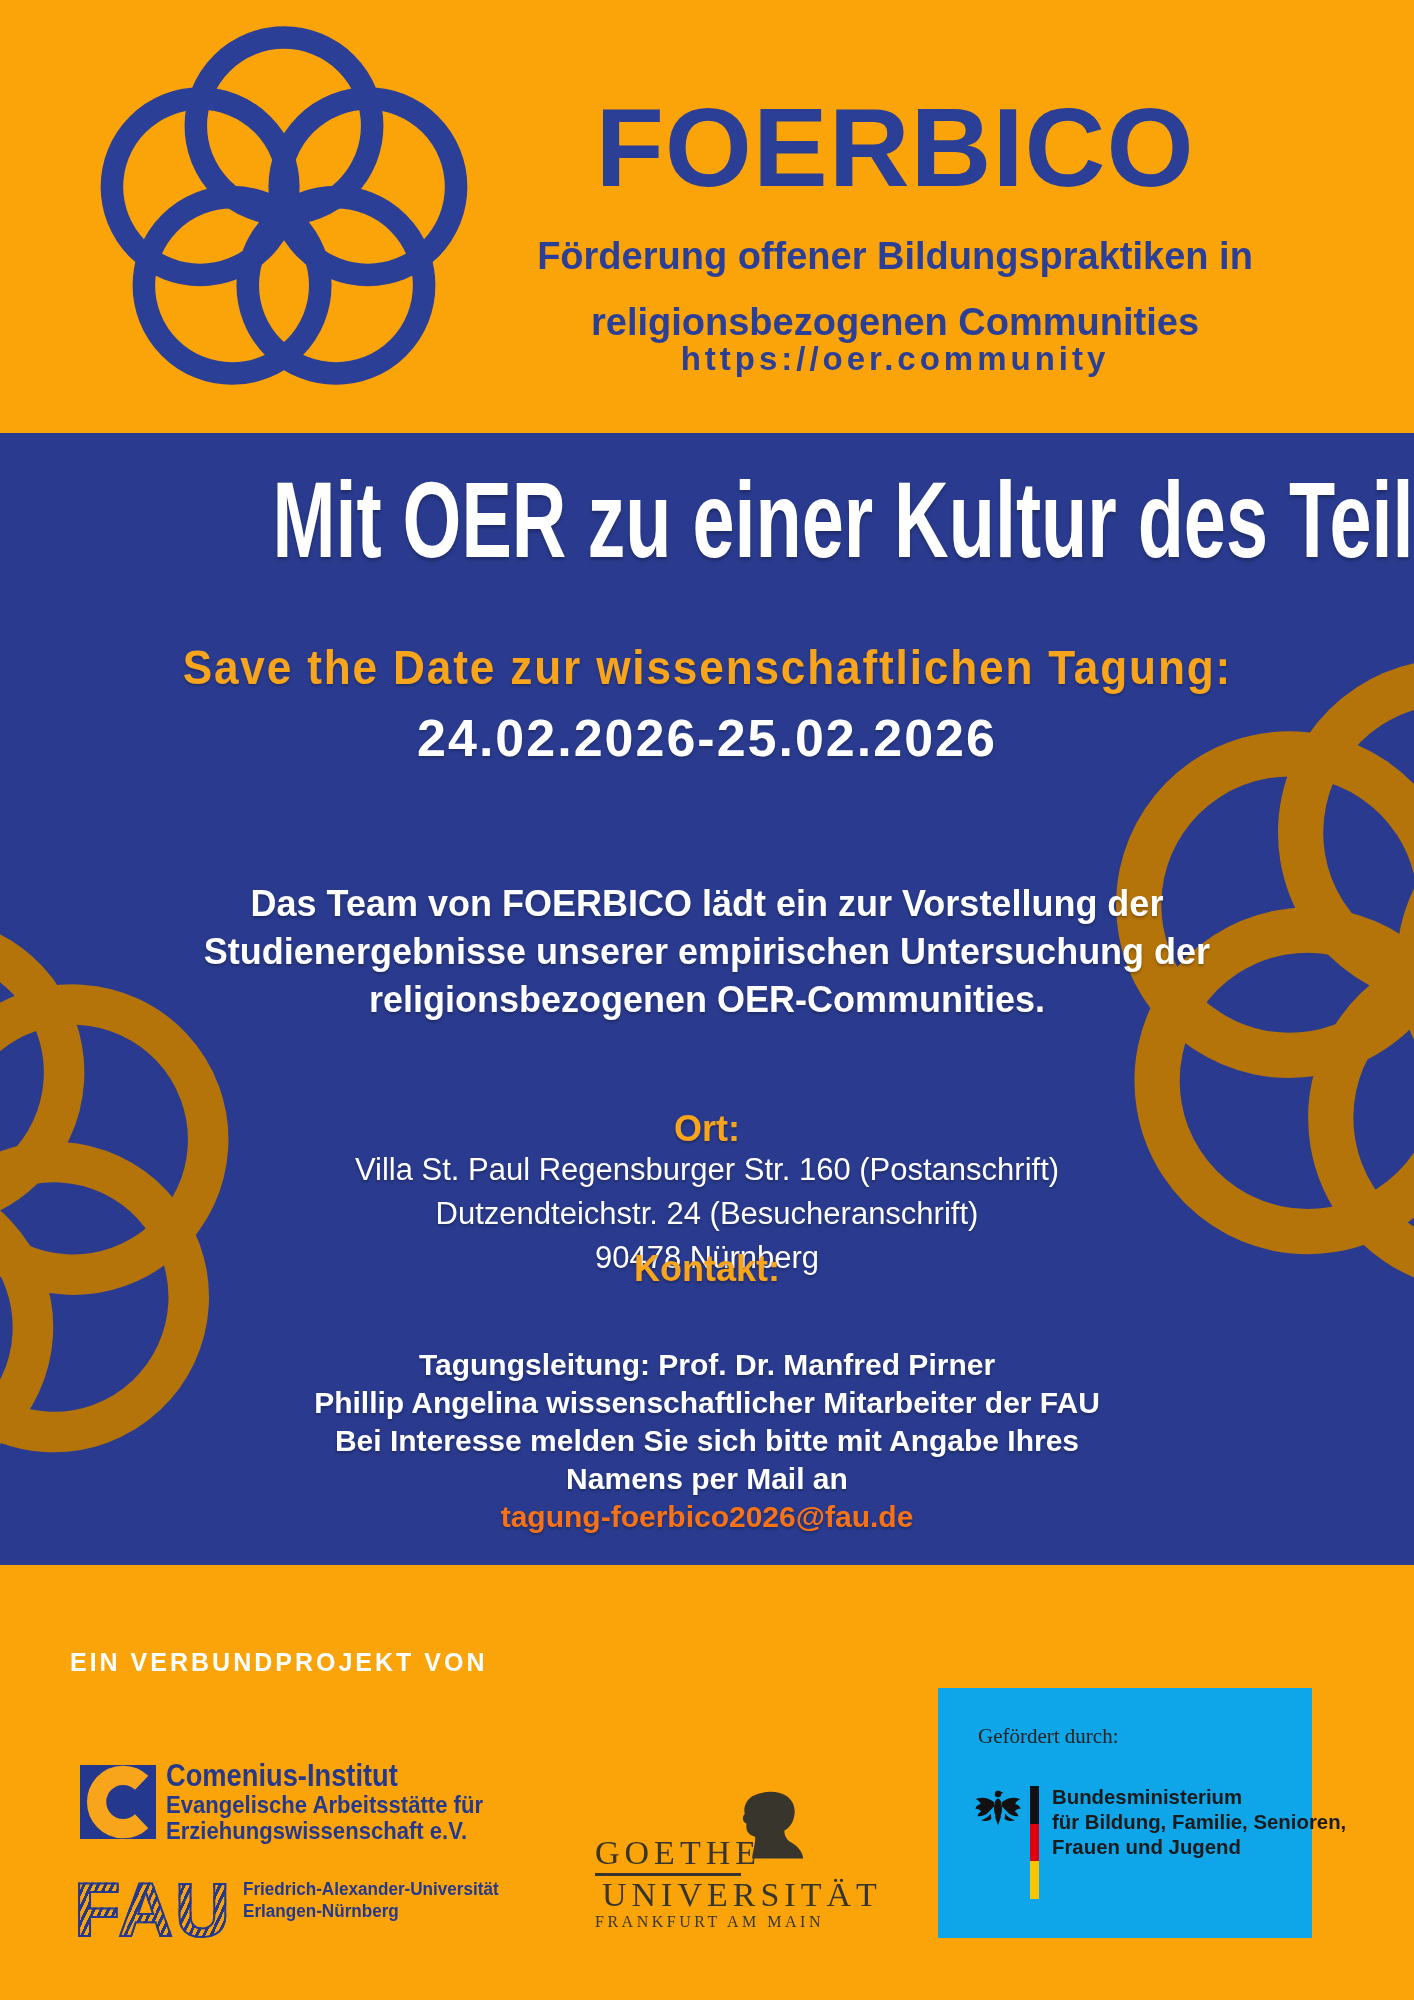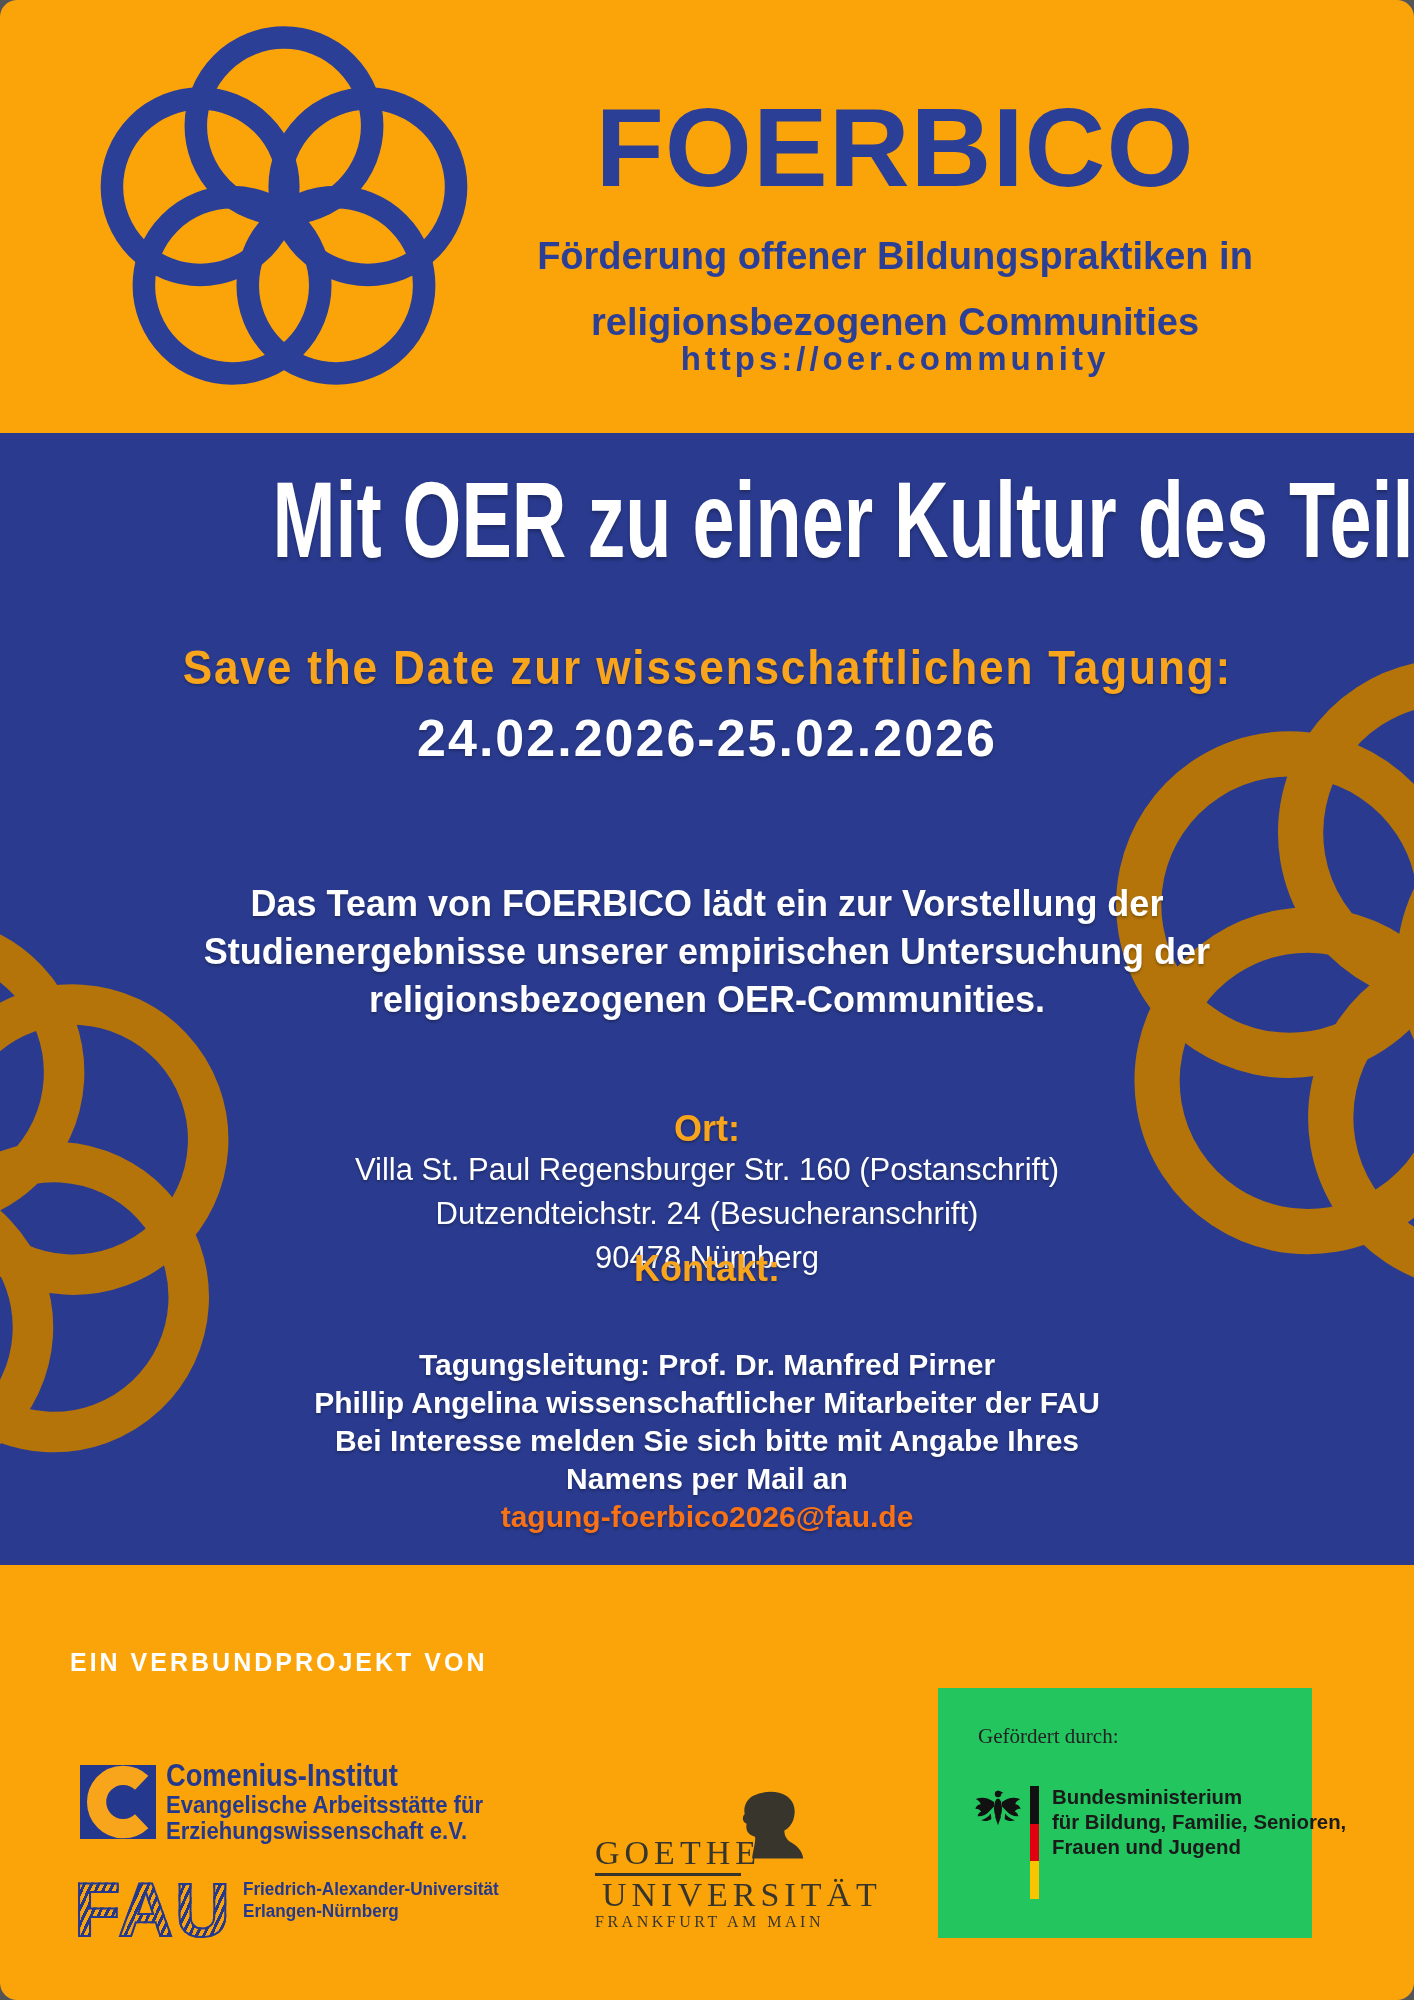--- a/index.html
+++ b/index.html
@@ -1,20 +1,19 @@
 <!DOCTYPE html>
 <html style="--orange: #FBA40A; --accentOrange: #F9A51B; --blue: #2A3B8F; --logoBlue: #2C3F96; --bronze: #B57409; --partnerBlue: #24388D; --goetheDark: #38352C; --flagBlack: #111111; --flagRed: #E1000F; --flagGold: #F9C500;"><head>
 <meta charset="utf-8">
 <style>
   html,body{margin:0;padding:0;background:#555;}
   .poster{
     position:relative;width:1414px;height:2000px;overflow:hidden;
     font-family:"Liberation Sans",sans-serif;
     background:var(--blue,#2A3B8F);
-    border-radius:17px;
   }
   .band-top{position:absolute;left:0;top:0;width:100%;height:433px;background:var(--orange,#FAA41A);z-index:1;}
   .band-bottom{position:absolute;left:0;top:1565px;width:100%;height:435px;background:var(--orange,#FAA41A);z-index:1;}
   .abs{position:absolute;}
   .ctr{left:0;width:100%;text-align:center;}
   .z2{z-index:2;}
 
   
   .rosette circle{fill:none;stroke:currentColor;stroke-width:11.5;}
   .rosette--thick circle{stroke-width:13.5;}
@@ -56,21 +55,21 @@
   .fau-text{left:243px;top:1878px;color:var(--partnerBlue,#24388D);font-weight:bold;font-size:18px;line-height:22px;}
   .fau-text>div{transform:scaleX(.95);transform-origin:left;white-space:nowrap;}
 
   .goethe{left:595px;top:1818px;color:var(--goetheDark,#38352C);font-family:"Liberation Serif",serif;}
   .goethe-l1{font-size:34px;letter-spacing:5px;line-height:34px;margin-top:18px;}
   .goethe-rule{width:146px;height:3px;background:var(--goetheDark,#38352C);margin:3px 0 6px 0;}
   .goethe-l2{font-size:34px;letter-spacing:5px;line-height:26px;margin-left:7px;}
   .goethe-l3{font-size:16px;letter-spacing:3.5px;line-height:20px;margin-top:4px;}
   .goethe-head{left:735px;top:1785px;width:78px;height:74px;color:var(--goetheDark,#38352C);}
 
-  .fund-box{left:938px;top:1688px;width:374px;height:250px;background:#22c55e;}
+  .fund-box{left:938px;top:1688px;width:374px;height:250px;background:#0ea5e9;}
   .fund-label{left:40px;top:36px;position:absolute;font-family:"Liberation Serif",serif;font-size:21px;color:#222;}
   .eagle{position:absolute;left:36px;top:96px;width:48px;height:45px;}
   .flagbar{position:absolute;left:92px;top:98px;width:9px;height:113px;}
   .flagbar .fb{width:100%;height:37.6px;}
   .ministry{position:absolute;left:114px;top:96px;color:#1a1a1a;font-weight:bold;font-size:21px;line-height:25px;}
   .ministry>div{transform:scaleX(.97);transform-origin:left;white-space:nowrap;}
 </style>
 </head>
 <body>
 

